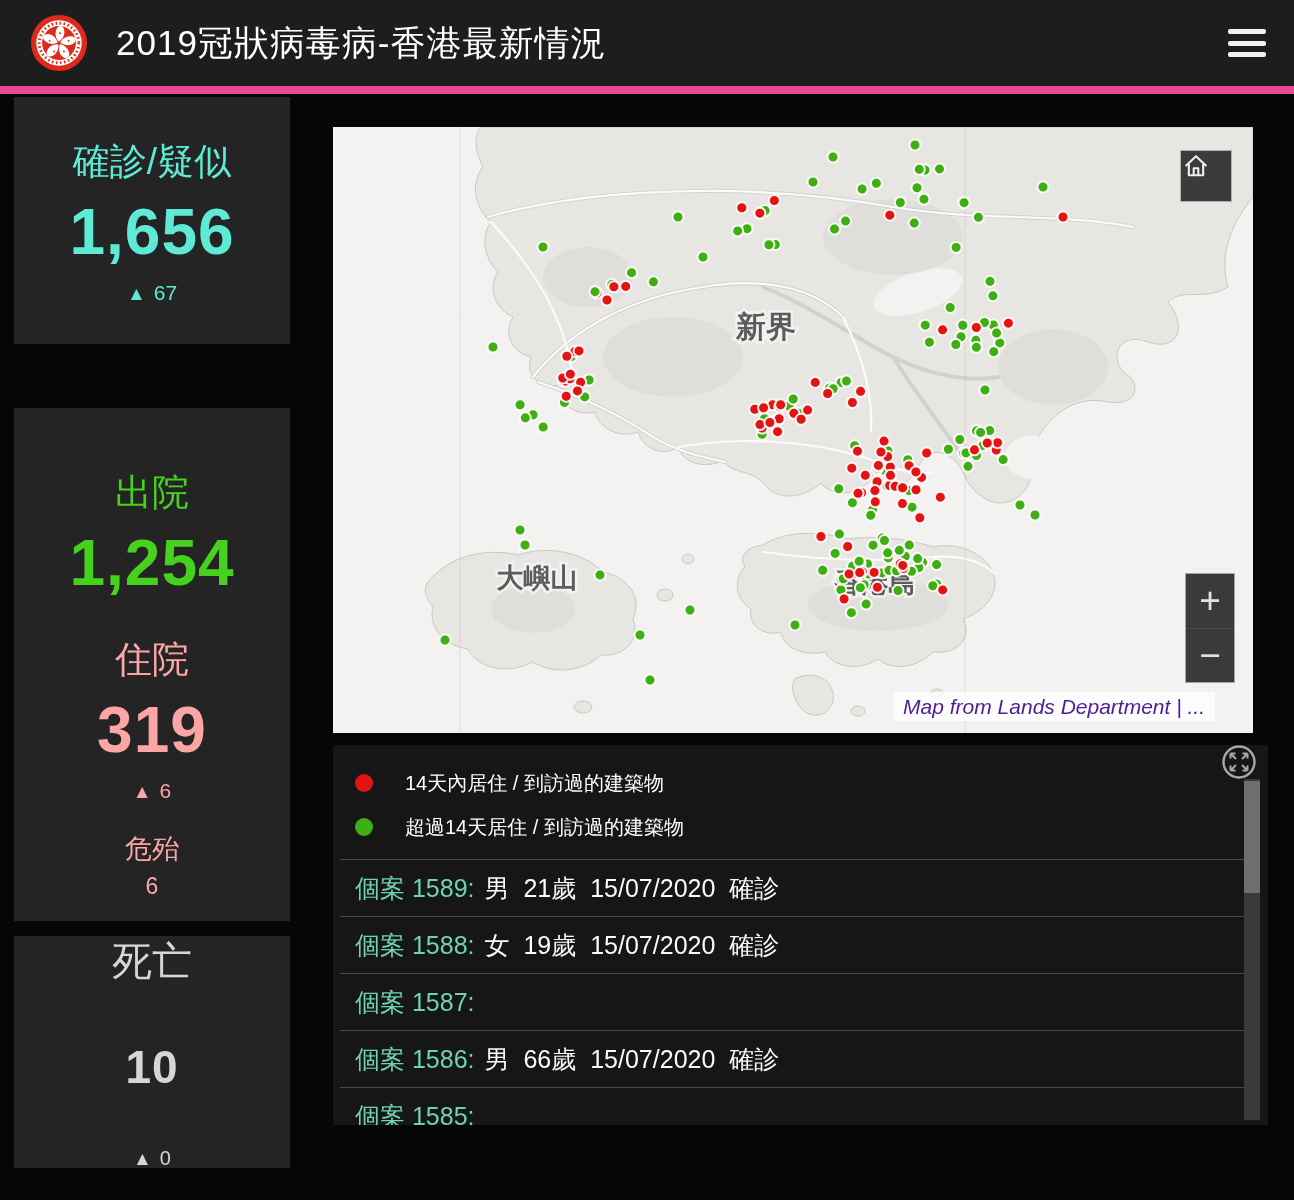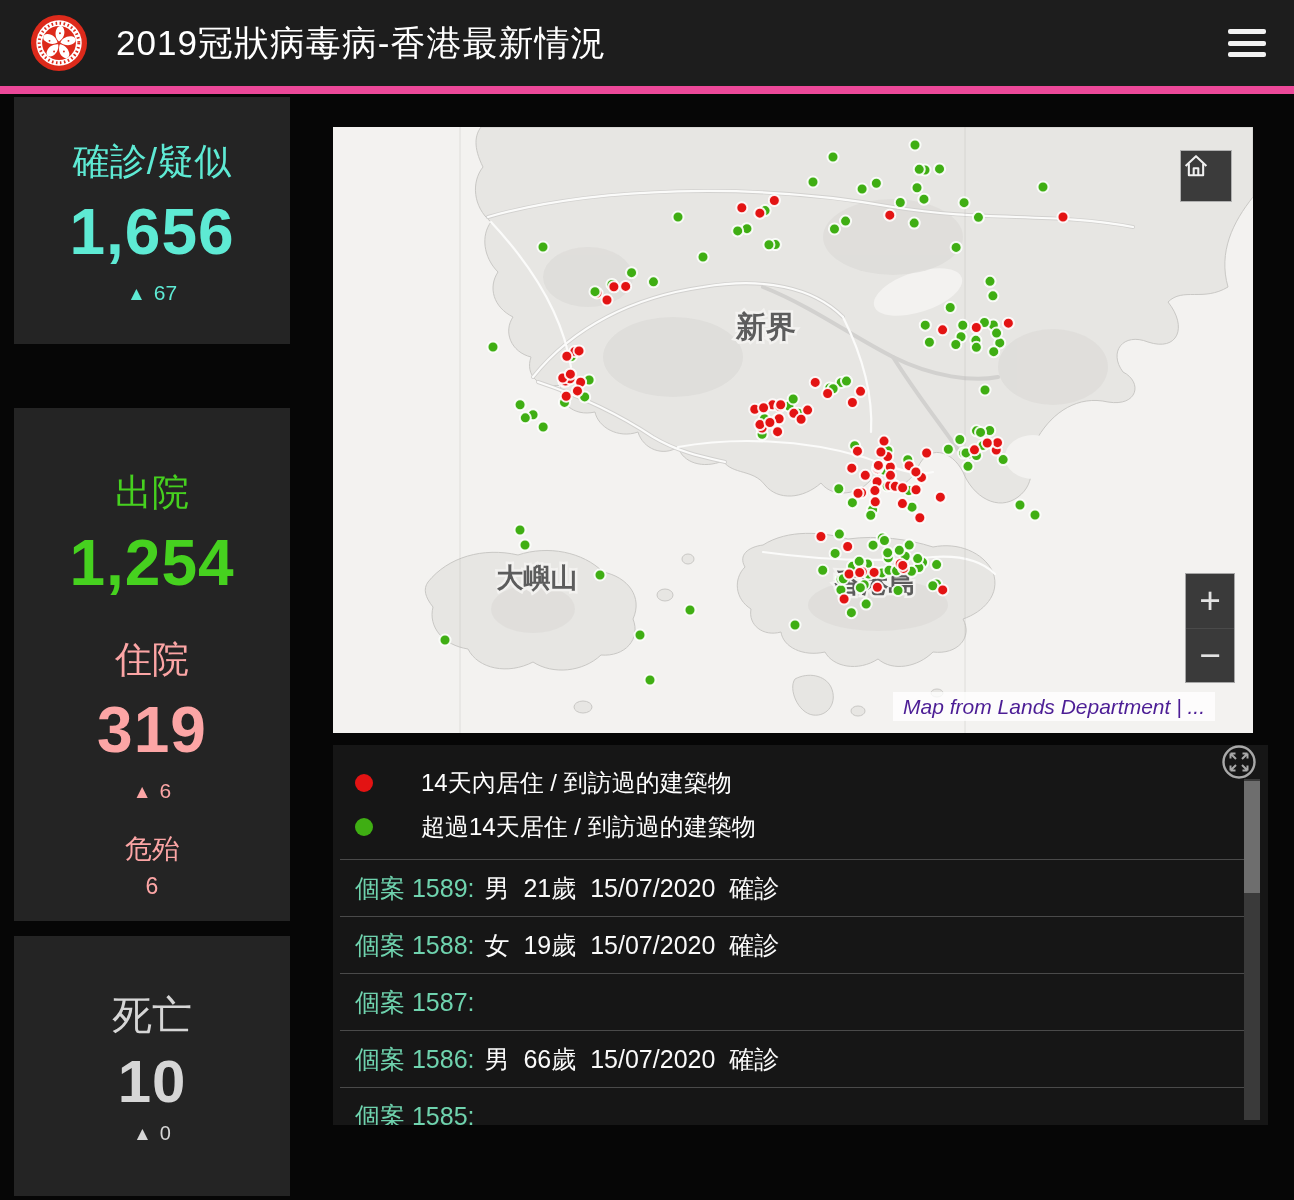--- a/index.html
+++ b/index.html
@@ -14,30 +14,30 @@
   .menu-btn{margin-left:auto;margin-right:26px;width:40px;height:32px;display:flex;flex-direction:column;
             justify-content:space-between;cursor:pointer;background:none;border:none;padding:2px 0;}
   .menu-btn span{display:block;height:5px;width:38px;background:#f2f2f2;border-radius:2px;}
 
   
   .stat-card{position:absolute;left:14px;width:276px;background:#242424;
              display:flex;flex-direction:column;align-items:center;justify-content:center;text-align:center;}
   #card-confirmed{top:97px;height:247px;}
   #card-discharged{top:364px;height:288px;margin-top:44px;}
   #card-hospitalised{top:614px;height:307px;}
-  #card-deaths{top:936px;height:260px;}
+  #card-deaths{top:936px;height:232px;gap:47px;}
   .stat-label{font-size:37px;}
   .stat-value{font-size:64px;font-weight:bold;margin-top:8px;letter-spacing:1px;}
   .stat-delta{font-size:21px;margin-top:12px;}
   .stat-delta .tri{font-size:19px;margin-right:8px;}
   .sub-label{font-size:27px;margin-top:28px;}
   .sub-value{font-size:23px;margin-top:6px;}
   .c-red{color:#5eead4;} .c-green{color:#46d11f;} .c-yellow{color:#fca5a5;} .c-grey{color:#d6d6d6;}
   #card-deaths .stat-label{font-size:40px;}
-  #card-deaths .stat-value{font-size:60px;margin-top:4px;}
+  #card-deaths .stat-value{font-size:46px;margin-top:4px;}
   #card-deaths .stat-delta{font-size:20px;margin-top:6px;}
 
   
   .map-panel{position:absolute;left:333px;top:127px;width:920px;height:606px;background:#f3f2f0;overflow:hidden;}
   .map-panel svg{position:absolute;left:0;top:0;}
   .maplabel{fill:#5c5c5c;font-size:27px;font-weight:bold;paint-order:stroke;stroke:#f3f2f0;stroke-width:5px;
             font-family:"Liberation Sans","DejaVu Sans",sans-serif;}
   .maplabel.big{font-size:30px;}
   .home-btn{position:absolute;left:847px;top:23px;width:52px;height:52px;background:#3b3b3b;
             border:1px solid rgba(255,255,255,.6);display:flex;align-items:center;justify-content:center;cursor:pointer;}
@@ -47,21 +47,21 @@
                  cursor:pointer;line-height:1;user-select:none;}
   .zoomctl .zbtn:first-child{border-bottom:1px solid #4a4a4a;}
   .attribution{position:absolute;right:38px;bottom:12px;height:29px;background:rgba(255,255,255,.78);
                color:#4c1d95;font-size:21px;line-height:29px;padding:0 10px;white-space:nowrap;font-style:italic;}
 
   
   .case-panel{position:absolute;left:333px;top:745px;width:935px;height:380px;background:#161616;overflow:hidden;}
   .legend-row{display:flex;align-items:center;height:44px;margin-left:22px;margin-top:0;}
   .legend-row:first-child{margin-top:16px;}
   .legend-dot{width:18px;height:18px;border-radius:50%;flex:0 0 auto;}
-  .legend-label{margin-left:48px;font-size:24px;color:#ffffff;}
+  .legend-label{margin-left:32px;font-size:20px;color:#ffffff;}
   .case-list{margin-top:10px;margin-left:7px;}
   .case-row{height:56px;border-top:1px solid #4a4a4a;display:flex;align-items:center;padding-left:15px;
             font-size:25px;width:892px;cursor:pointer;}
   .case-id{color:#6fd3ae;margin-right:10px;white-space:nowrap;}
   .case-detail{color:#fafafa;word-spacing:7px;white-space:nowrap;}
   .expand-btn{position:absolute;right:10px;top:-2px;width:38px;height:38px;cursor:pointer;background:none;border:none;padding:0;}
   .scrollbar{position:absolute;right:8px;top:34px;bottom:5px;width:16px;background:#3a3a3a;}
   .scroll-thumb{position:absolute;left:0;top:2px;width:16px;height:112px;background:#6e6e6e;cursor:grab;}
 
   

